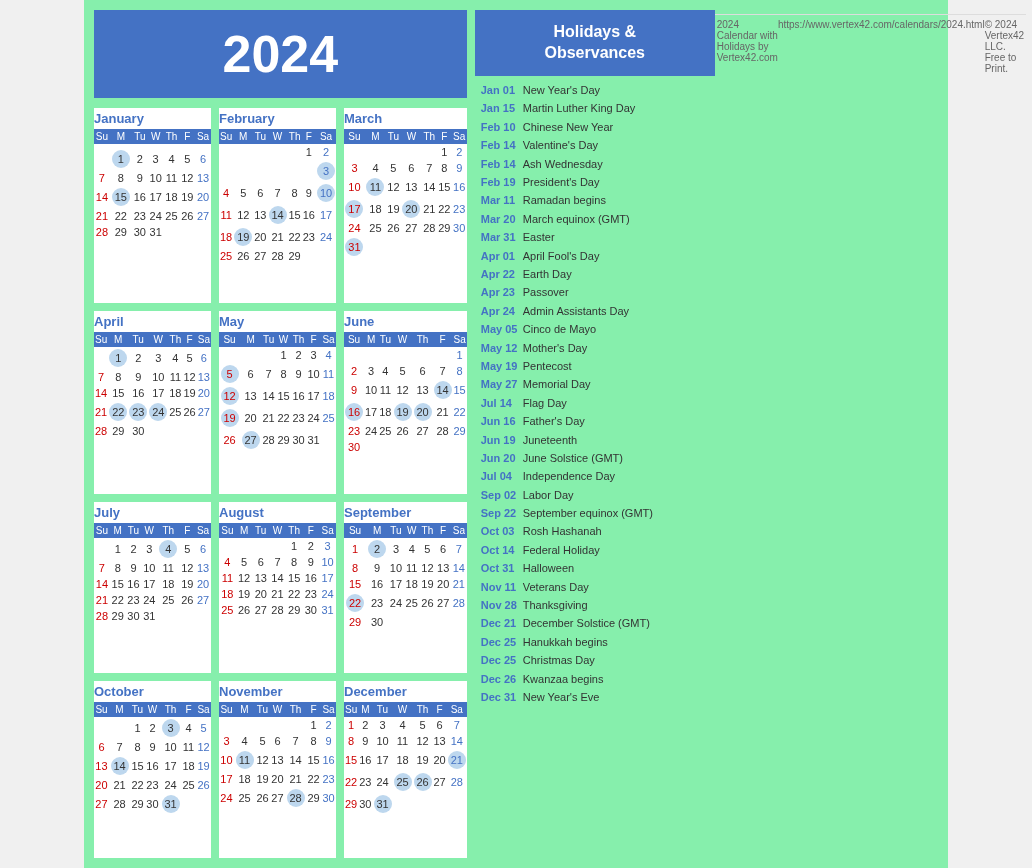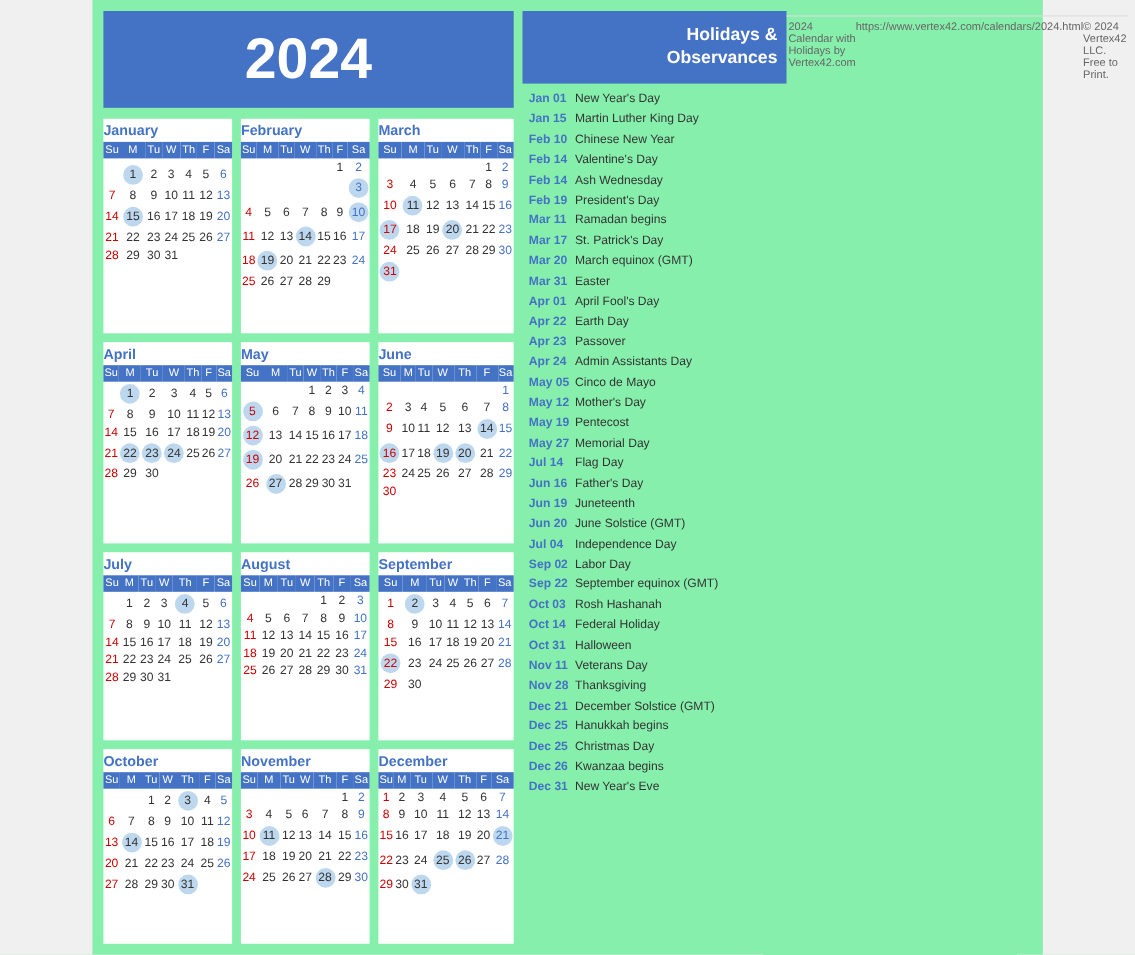--- a/index.html
+++ b/index.html
@@ -76,21 +76,21 @@
     .month-table tbody tr td.saturday { color: #4472C4; }
     
     .holidays-sidebar {
       width: 240px;
       display: flex;
       flex-direction: column;
     }
     .holidays-header {
       background: #4472C4;
       color: white;
-      text-align: right;
+      text-align: center;
       font-size: 16px;
       font-weight: bold;
       padding: 12px 8px;
       line-height: 1.3;
     }
     .holidays-list {
       flex: 1;
       padding: 6px 4px;
       font-size: 11px;
     }
@@ -1019,24 +1019,20 @@
           </div>
           <div class="holiday-item">
             <span class="holiday-date">Feb 19</span>
             <span class="holiday-name">President's Day</span>
           </div>
           <div class="holiday-item">
             <span class="holiday-date">Mar 11</span>
             <span class="holiday-name">Ramadan begins</span>
           </div>
           <div class="holiday-item">
-            <span class="holiday-date">Mar 17</span>
-            <span class="holiday-name">St. Patrick's Day</span>
-          </div>
-          <div class="holiday-item">
             <span class="holiday-date">Mar 20</span>
             <span class="holiday-name">March equinox (GMT)</span>
           </div>
           <div class="holiday-item">
             <span class="holiday-date">Mar 31</span>
             <span class="holiday-name">Easter</span>
           </div>
           <div class="holiday-item">
             <span class="holiday-date">Apr 01</span>
             <span class="holiday-name">April Fool's Day</span>

